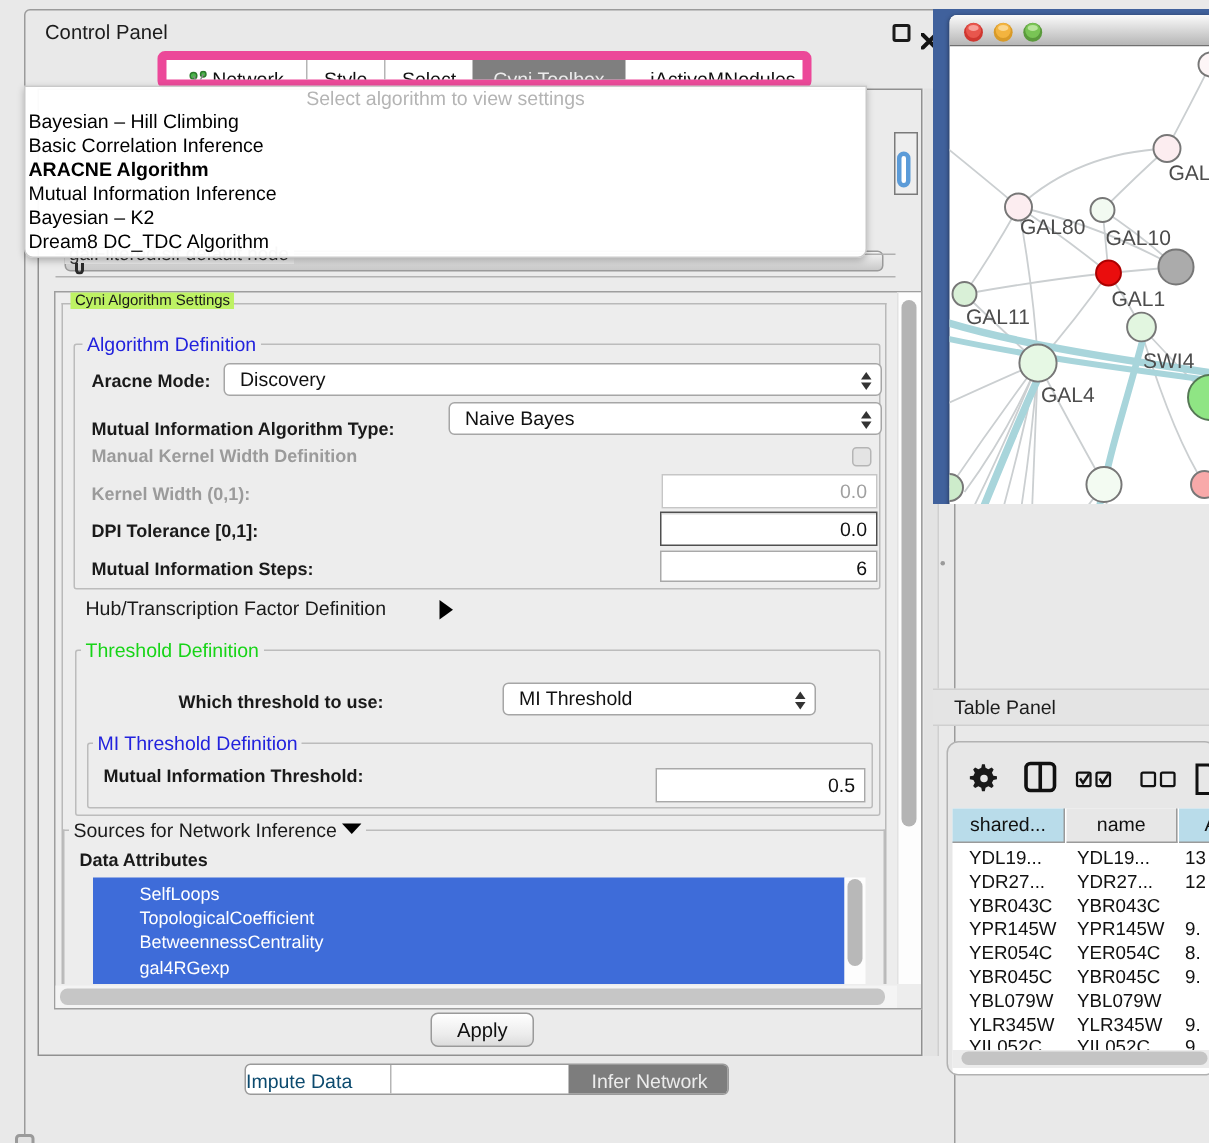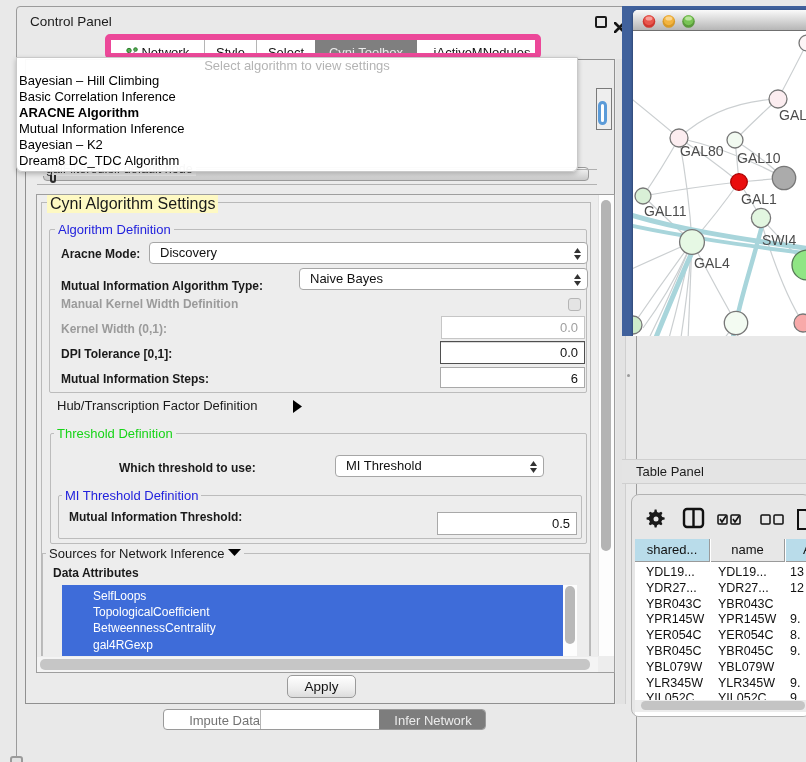--- a/index.html
+++ b/index.html
@@ -55,21 +55,21 @@
 
   <div class="abs" style="left:19px; top:187px; width:579px; height:479px; background:#ededed; border:1px solid #9e9e9e;"></div>
 
   <div class="abs" style="left:581px; top:188px; width:16px; height:461px; background:#fdfdfd; border-left:1px solid #e2e2e2;"></div>
   <div class="abs" style="left:584px; top:193px; width:10px; height:351px; background:#b4b4b4; border-radius:5px;"></div>
 
   <div class="abs" style="left:20px; top:650px; width:561px; height:15px; background:#f4f4f4;"></div>
   <div class="abs" style="left:23px; top:652px; width:550px; height:11px; background:#c6c6c6; border-radius:5px;"></div>
 
   <div class="abs" style="left:24px; top:195px; width:550px; height:454px; border:1px solid #b9b9b9; border-bottom:none;"></div>
-  <div class="abs" style="left:30px; top:188px; background:#fef9c3; padding:0 3px; font-size:16px; color:#1a1a1a;">Cyni Algorithm Settings</div>
+  <div class="abs" style="left:30px; top:188px; background:#bef264; padding:0 3px; font-size:10px; color:#1a1a1a;">Cyni Algorithm Settings</div>
 
   <div class="groupbox" style="left:32px; top:222px; width:538px; height:164px;"></div>
   <div class="abs" style="left:38px; top:215px; background:#ededed; padding:0 3px; font-size:13px; color:#2222dd;">Algorithm Definition</div>
 
   <div class="lbl abs" style="left:44px; top:240px;">Aracne Mode:</div>
   <div class="combo" style="left:132px; top:235px; width:439px;">Discovery<span class="arr"><svg width="9" height="16">
           <path d="M4.5 2 L8 7 L1 7 Z" fill="#333"></path>
           <path d="M4.5 14 L8 9 L1 9 Z" fill="#333"></path>
         </svg></span></div>
 
@@ -117,21 +117,21 @@
       </svg></div>
   <div class="lbl abs" style="left:36px; top:559px;">Data Attributes</div>
 
   <div class="abs" style="left:45px; top:578px; width:501px; height:71px; background:#3e6cd9; color:#fff; font-size:12px; padding:3px 0 0 31px; line-height:16.2px; overflow:hidden;">SelfLoops<br>TopologicalCoefficient<br>BetweennessCentrality<br>gal4RGexp</div>
   <div class="abs" style="left:546px; top:578px; width:14px; height:71px; background:#fdfdfd;"></div>
   <div class="abs" style="left:548px; top:579px; width:10px; height:58px; background:#b8b8b8; border-radius:5px;"></div>
 
   <div class="abs" style="left:270px; top:668px; width:69px; height:23px; background:linear-gradient(#ffffff,#ececec 65%,#dcdcdc); border:1px solid #9a9a9a; border-radius:5px; text-align:center; line-height:21px; font-size:13.5px; color:#111;">Apply</div>
 
   <div class="abs" style="left:146px; top:702px; width:323px; height:21px; background:#fff; border:1px solid #9a9a9a; border-radius:4px; overflow:hidden; font-size:13px;">
-    <div class="abs" style="left:0; top:0; width:96px; height:21px; line-height:21px; text-align:right; color:#737373;">Impute Data</div>
+    <div class="abs" style="left:0; top:0; width:96px; height:21px; line-height:21px; text-align:left; color:#0c4a6e;">Impute Data</div>
     <div class="abs" style="left:96px; top:0; width:1px; height:21px; background:#b5b5b5;"></div>
     <div class="abs" style="left:215px; top:0; width:108px; height:21px; line-height:21px; text-align:center; background:#7d7d7d; color:#ececec;">Infer Network</div>
   </div>
 </div>
 
 <div class="abs" style="left:16px; top:57px; width:562px; height:115px; background:rgba(255,255,255,0.96); border:1px solid #c9c9c9; border-radius:0 0 6px 6px; box-shadow:0 2px 5px rgba(0,0,0,0.25); z-index:5;">
   <div style="text-align:center; font-size:13px; color:#b4b4b4; line-height:15px;">Select algorithm to view settings</div>
   <div style="font-size:13px; color:#000; line-height:16px; padding-left:2px;">Bayesian – Hill Climbing<br>Basic Correlation Inference<br><b>ARACNE Algorithm</b><br>Mutual Information Inference<br>Bayesian – K2<br>Dream8 DC_TDC Algorithm</div>
 </div>
 

